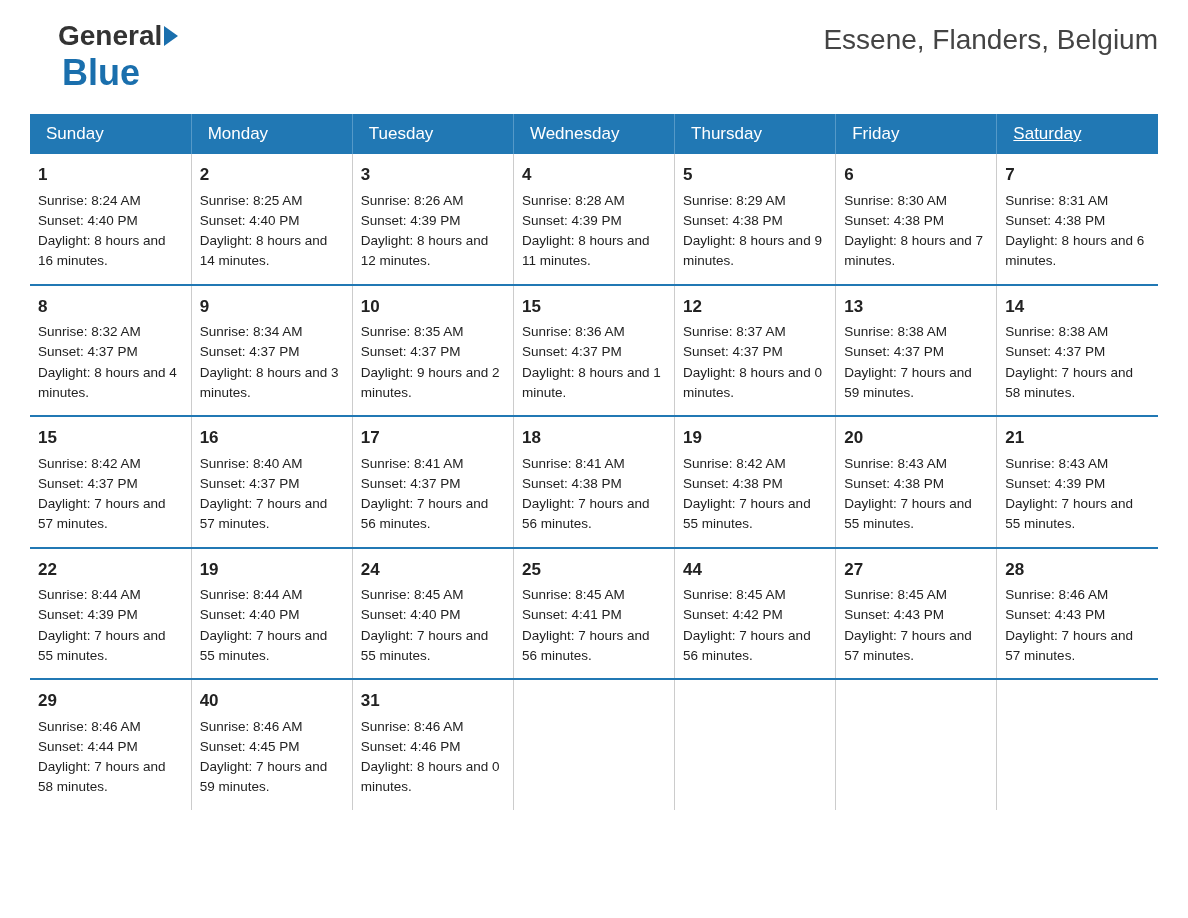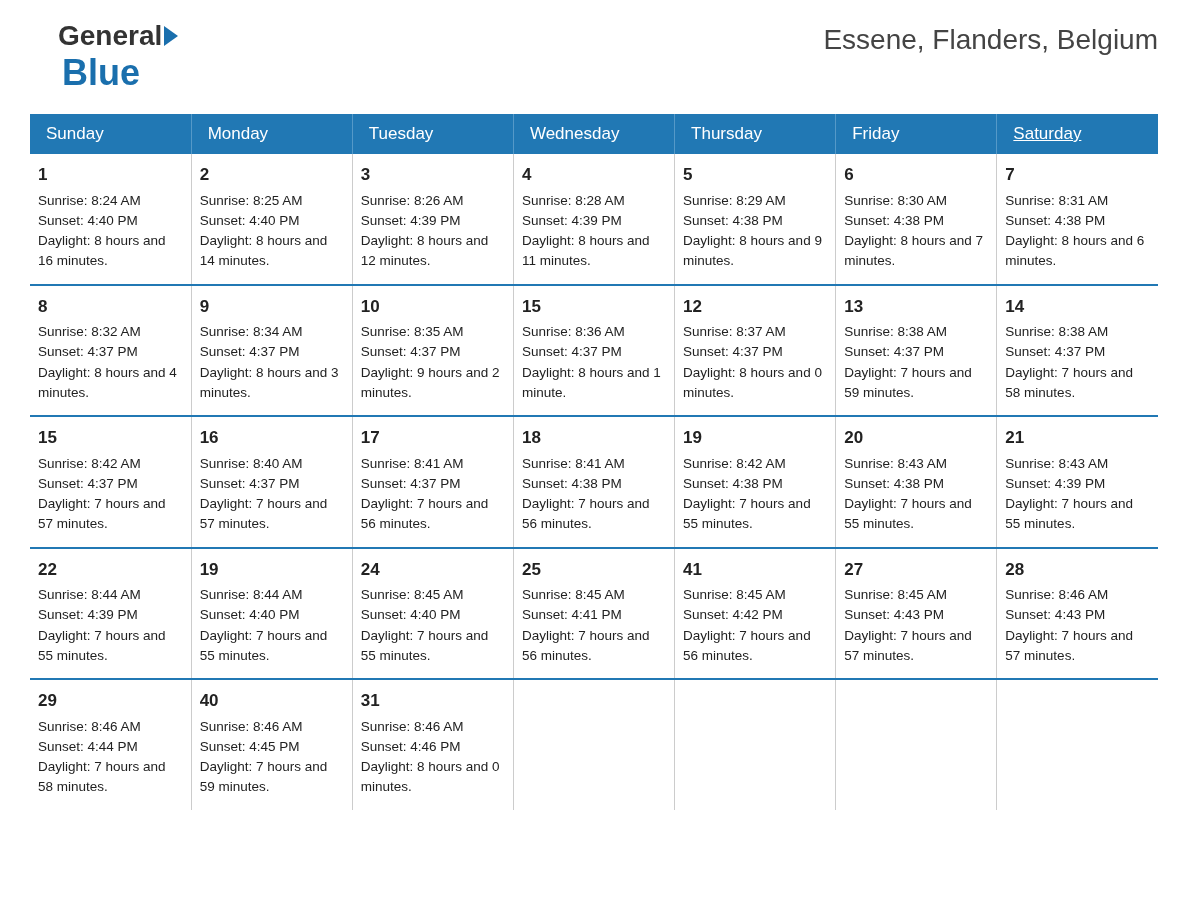--- a/index.html
+++ b/index.html
@@ -275,21 +275,21 @@
         <span>Sunset: 4:40 PM</span><br>
         <span>Daylight: 7 hours and 55 minutes.</span>
       </td>
         <td>
         <span class="day-num">25</span>
         <span>Sunrise: 8:45 AM</span><br>
         <span>Sunset: 4:41 PM</span><br>
         <span>Daylight: 7 hours and 56 minutes.</span>
       </td>
         <td>
-        <span class="day-num">41</span>
+        <span class="day-num">44</span>
         <span>Sunrise: 8:45 AM</span><br>
         <span>Sunset: 4:42 PM</span><br>
         <span>Daylight: 7 hours and 56 minutes.</span>
       </td>
         <td>
         <span class="day-num">27</span>
         <span>Sunrise: 8:45 AM</span><br>
         <span>Sunset: 4:43 PM</span><br>
         <span>Daylight: 7 hours and 57 minutes.</span>
       </td>

